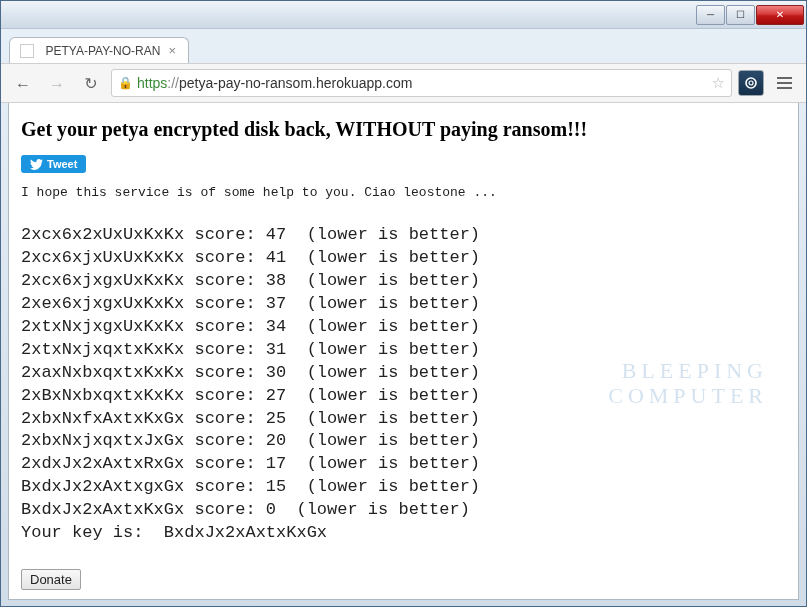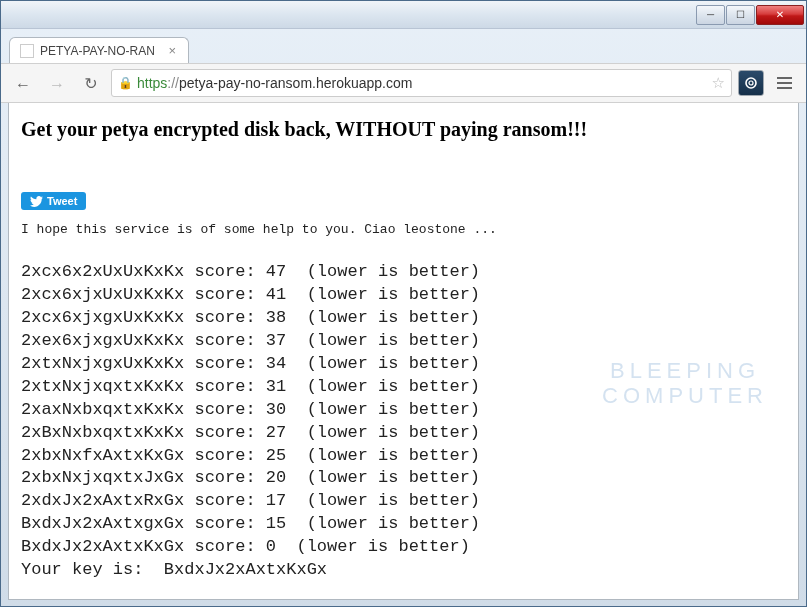--- a/index.html
+++ b/index.html
@@ -63,21 +63,21 @@
       min-width: 180px;
       font-size: 12px;
       color: #444;
     }
     .tab .favicon {
       width: 14px; height: 14px;
       border: 1px solid #ccc;
       background: #fff;
       flex-shrink: 0;
     }
-    .tab .title { flex: 1; white-space: nowrap; overflow: hidden; text-overflow: ellipsis; }
+    .tab .title { flex: 1; white-space: nowrap; overflow: hidden; text-overflow: ellipsis; text-align: right; }
     .tab .close-x { color: #888; font-size: 13px; padding: 0 2px; }
     .toolbar {
       background: #f5f5f5;
       border-top: 1px solid #d0d0d0;
       border-bottom: 1px solid #d0d0d0;
       padding: 5px 8px;
       display: flex;
       align-items: center;
       gap: 6px;
     }
@@ -145,21 +145,20 @@
       align-items: center;
       gap: 4px;
       background: #1b95e0;
       color: #fff;
       border-radius: 3px;
       padding: 3px 9px;
       font-size: 11px;
       font-weight: bold;
       font-family: Arial, sans-serif;
       margin-bottom: 12px;
-      margin-top: 37px;
     }
     .intro {
       font-family: "Courier New", monospace;
       font-size: 13px;
       margin-bottom: 24px;
       color: #222;
     }
     .results {
       font-family: "Courier New", monospace;
       font-size: 17px;
@@ -188,28 +187,28 @@
       font-family: Liberation Mono, monospace;
       font-size: 12px;
       font-style: italic;
       font-weight: bold;
       color: #2a4a7a;
     }
     .watermark {
       position: absolute;
       top: 255px;
       right: 30px;
-      font-family: Liberation Sans, sans-serif;
+      font-family: Liberation Serif, serif;
       font-size: 22px;
       letter-spacing: 5px;
       color: rgba(100, 150, 200, 0.28);
       font-weight: 300;
       line-height: 1.15;
       pointer-events: none;
-      text-align: center;
+      text-align: right;
     }
   </style>
 </head>
 <body>
 
 <div class="window">
 
   <div class="titlebar">
     <div class="win-btn">─</div>
     <div class="win-btn">☐</div>

